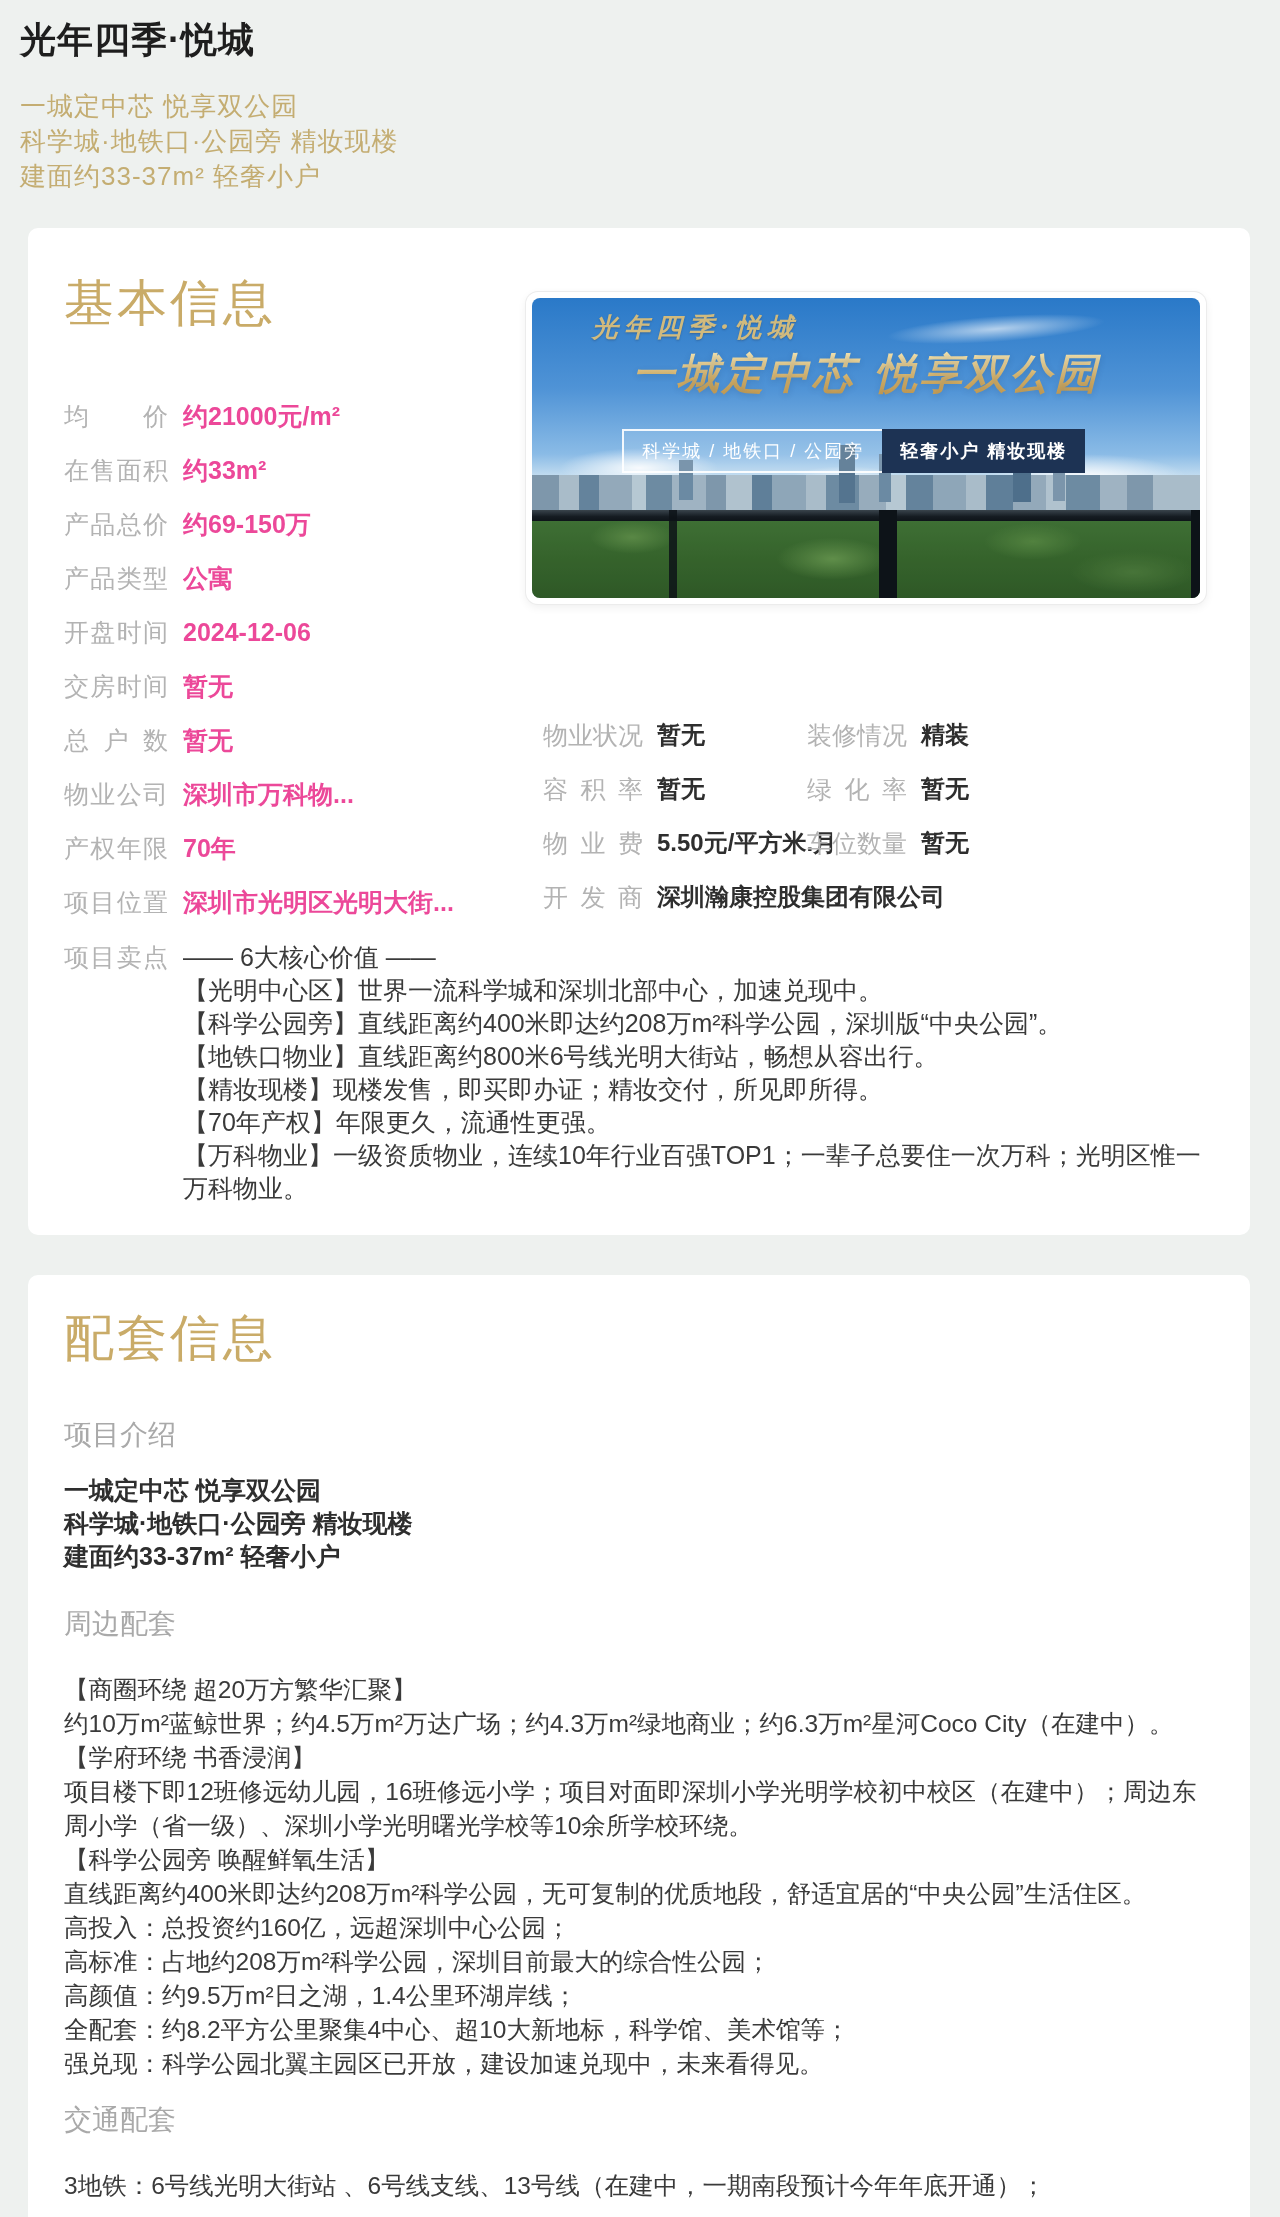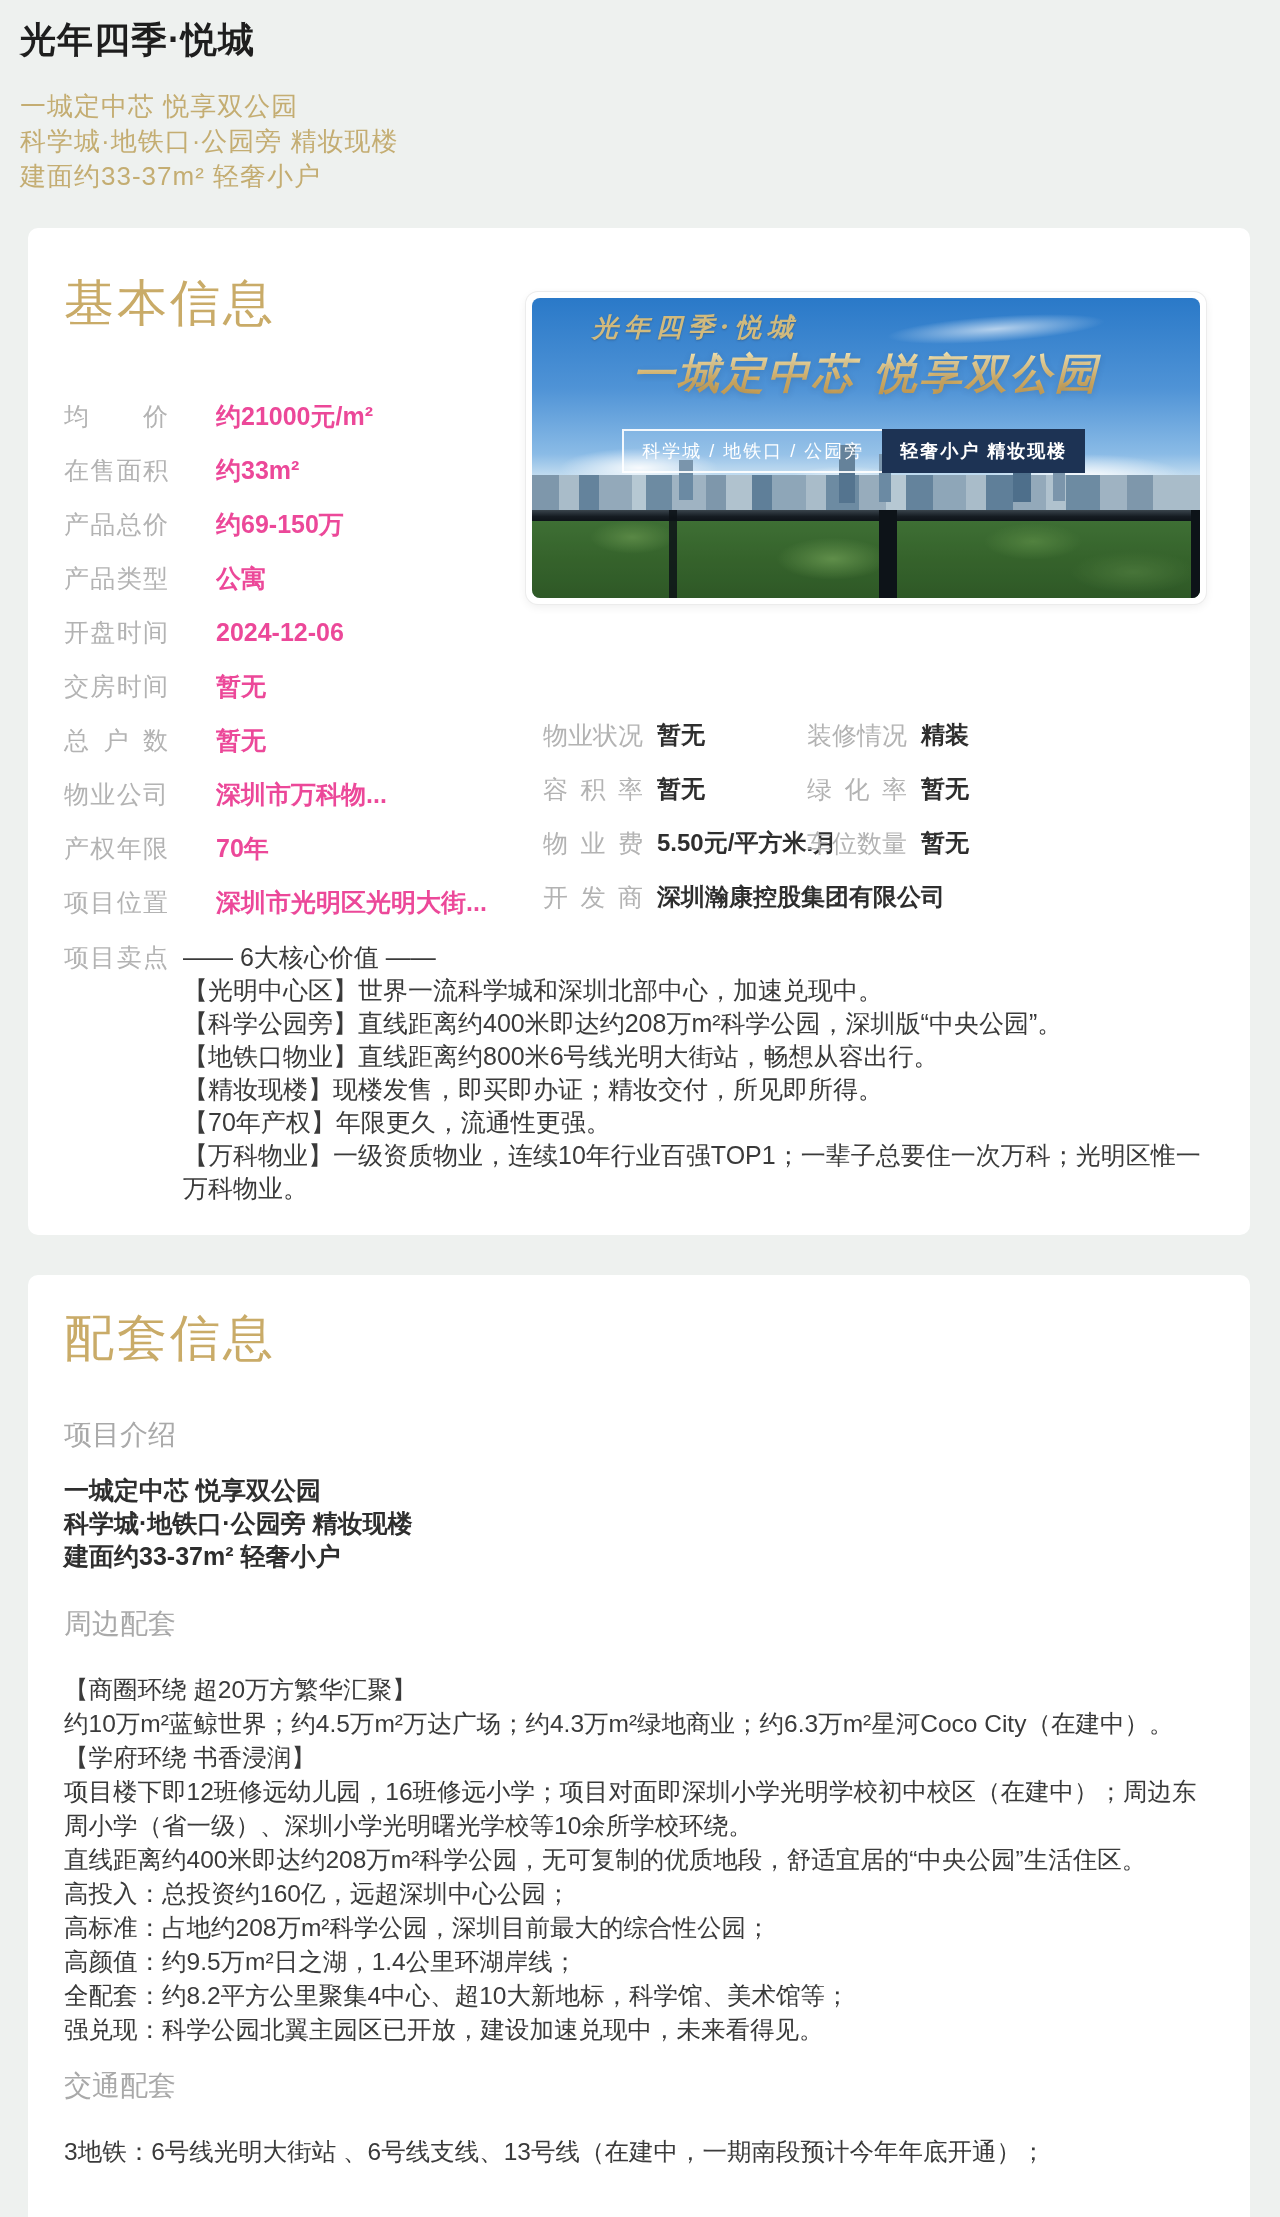--- a/index.html
+++ b/index.html
@@ -30,21 +30,21 @@
     margin:0 30px 0 28px; position:relative;
   }
   .card-1 { margin-top:34px; padding:42px 40px 30px 36px; }
   .card-2 { margin-top:40px; padding:30px 30px 60px 36px; height:1160px; }
   .section-heading {
     font-size:50px; font-weight:500; color:#c9ab68; letter-spacing:3px;
   }
 
   
   .fields-left { margin-top:52px; width:470px; }
-  .field-row { display:flex; align-items:center; height:54px;gap:33px; }
+  .field-row { display:flex; align-items:center; height:54px; }
   .f-label {
     width:104px; margin-right:15px; flex:none;
     font-size:25px; color:#b3b3b3; font-weight:400;
     text-align:justify; text-align-last:justify;
   }
   .f-value {
     font-size:25px; color:#ec4899; font-weight:700;
     white-space:nowrap; overflow:hidden; text-overflow:ellipsis;
   }
 
@@ -293,20 +293,21 @@
     <div class="line">科学城·地铁口·公园旁 精妆现楼</div>
     <div class="line">建面约33-37m² 轻奢小户</div>
   </div>
 
   <div class="amenity-label lbl-around">周边配套</div>
   <div class="para">
     <div class="line">【商圈环绕 超20万方繁华汇聚】</div>
     <div class="line">约10万m²蓝鲸世界；约4.5万m²万达广场；约4.3万m²绿地商业；约6.3万m²星河Coco City（在建中）。</div>
     <div class="line">【学府环绕 书香浸润】</div>
     <div class="line">项目楼下即12班修远幼儿园，16班修远小学；项目对面即深圳小学光明学校初中校区（在建中）；周边东周小学（省一级）、深圳小学光明曙光学校等10余所学校环绕。</div>
+    <div class="line">【科学公园旁 唤醒鲜氧生活】</div>
     <div class="line">直线距离约400米即达约208万m²科学公园，无可复制的优质地段，舒适宜居的“中央公园”生活住区。</div>
     <div class="line">高投入：总投资约160亿，远超深圳中心公园；</div>
     <div class="line">高标准：占地约208万m²科学公园，深圳目前最大的综合性公园；</div>
     <div class="line">高颜值：约9.5万m²日之湖，1.4公里环湖岸线；</div>
     <div class="line">全配套：约8.2平方公里聚集4中心、超10大新地标，科学馆、美术馆等；</div>
     <div class="line">强兑现：科学公园北翼主园区已开放，建设加速兑现中，未来看得见。</div>
   </div>
 
   <div class="amenity-label lbl-traffic">交通配套</div>
   <div class="para">

